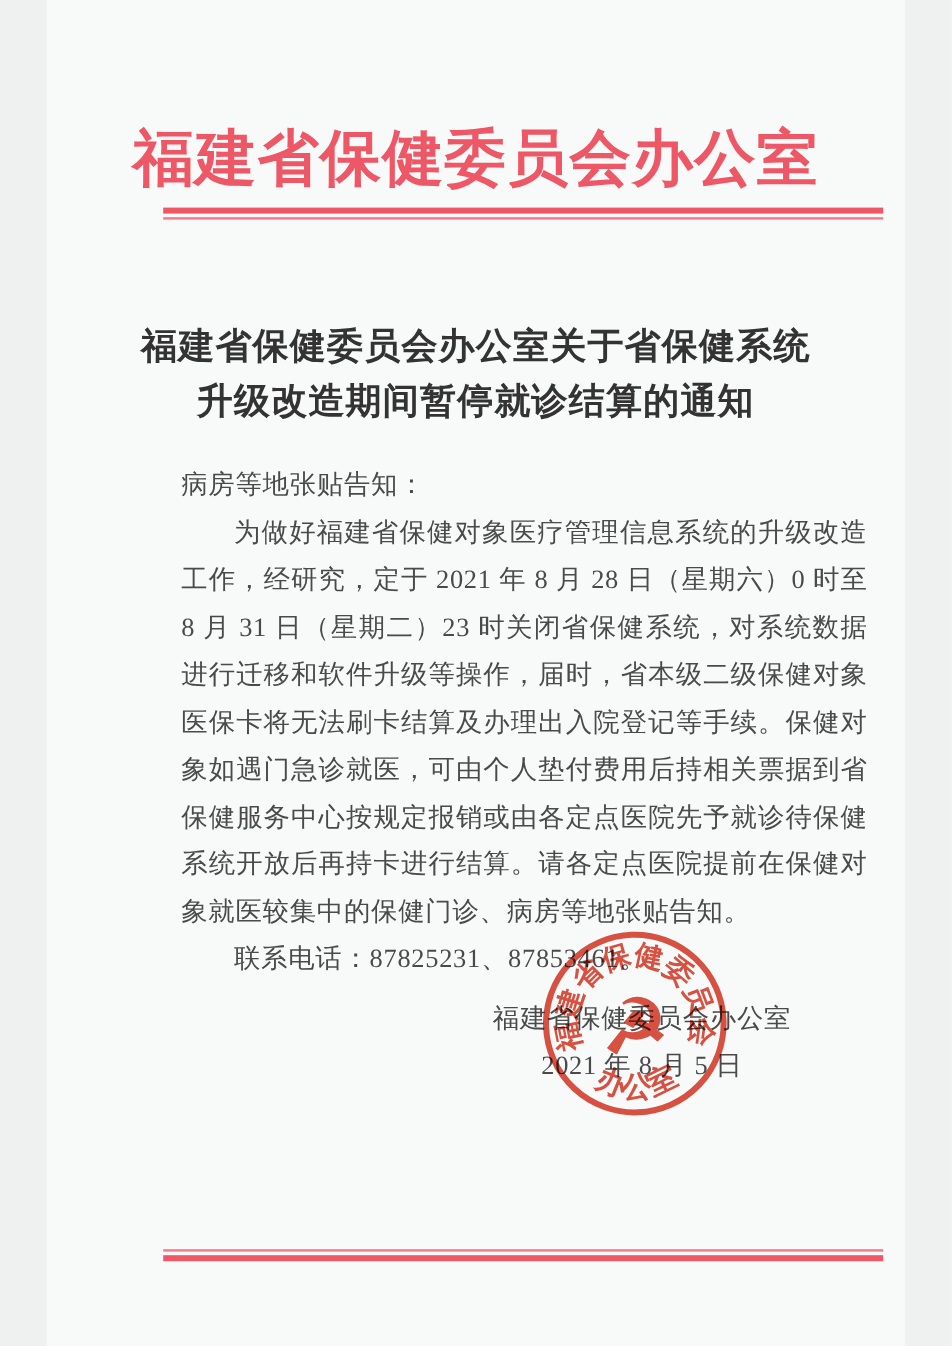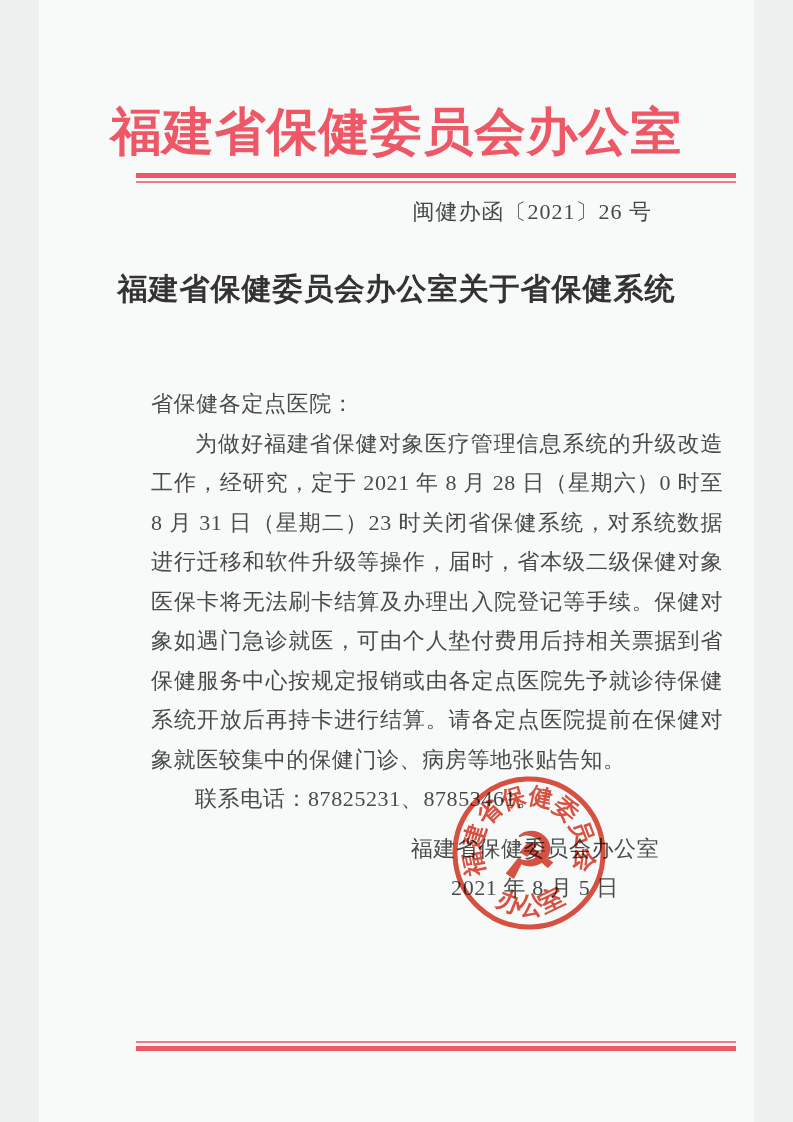--- a/index.html
+++ b/index.html
@@ -131,28 +131,28 @@
 <div class="page">
 
   <div class="org-masthead">福建省保健委员会办公室</div>
 
   <div class="masthead-rule">
     <div class="thick"></div>
     <div class="gap"></div>
     <div class="thin"></div>
   </div>
 
-  <div class="doc-number">闽健办函〔2021〕26 号</div>
 
   <div class="doc-title">
     <div>福建省保健委员会办公室关于省保健系统</div>
+    <div>升级改造期间暂停就诊结算的通知</div>
   </div>
 
   <div class="doc-body">
-    <div class="salutation">省保健各定点医院：</div>
+    <div class="salutation">病房等地张贴告知：</div>
     <div class="para">为做好福建省保健对象医疗管理信息系统的升级改造工作，经研究，定于 2021 年 8 月 28 日（星期六）0 时至 8 月 31 日（星期二）23 时关闭省保健系统，对系统数据进行迁移和软件升级等操作，届时，省本级二级保健对象医保卡将无法刷卡结算及办理出入院登记等手续。保健对象如遇门急诊就医，可由个人垫付费用后持相关票据到省保健服务中心按规定报销或由各定点医院先予就诊待保健系统开放后再持卡进行结算。请各定点医院提前在保健对象就医较集中的保健门诊、病房等地张贴告知。</div>
     <div class="contact">联系电话：87825231、87853461。</div>
   </div>
 
   <div class="signature-block">
     <div>福建省保健委员会办公室</div>
     <div>2021 年 8 月 5 日</div>
   </div>
 
   <div class="seal">

